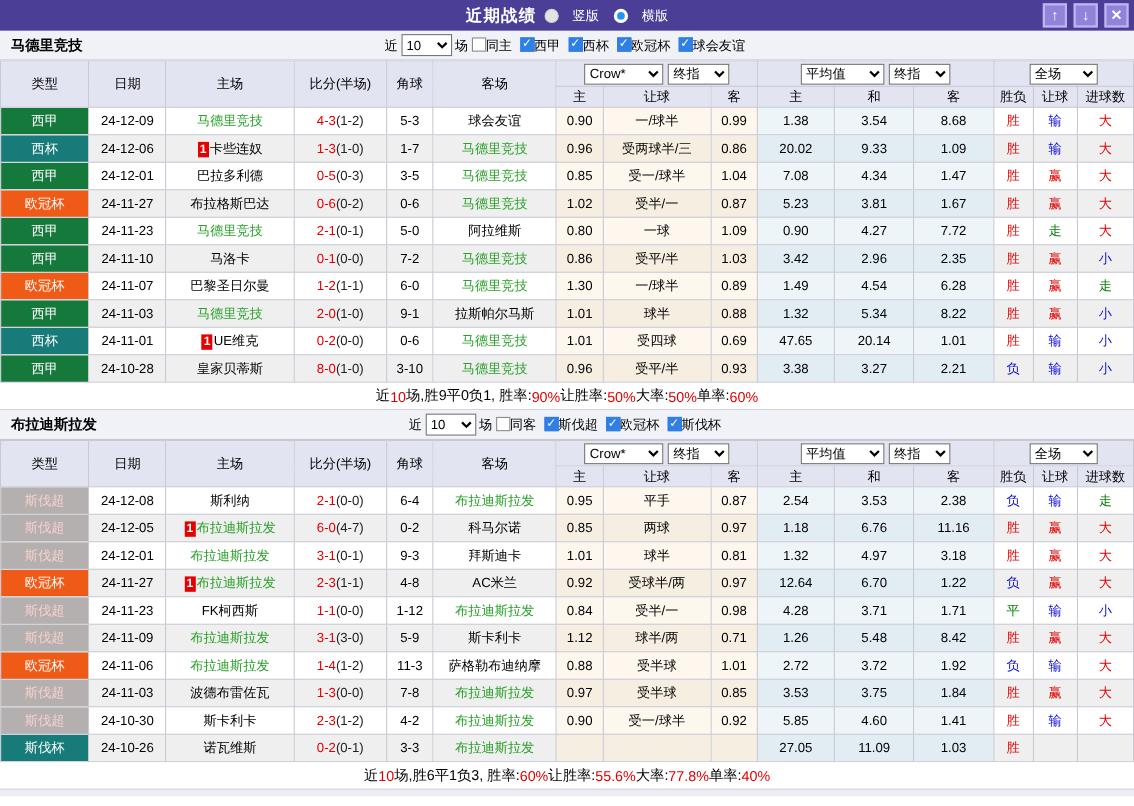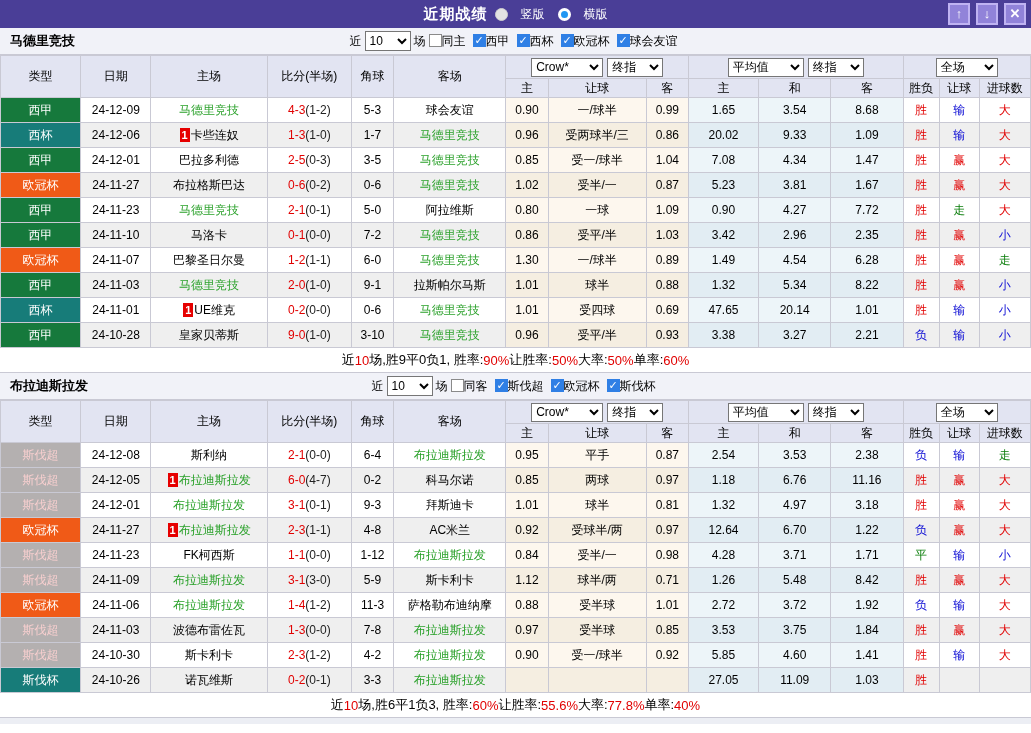--- a/index.html
+++ b/index.html
@@ -170,21 +170,21 @@
           <tr>
             <td style="background: rgb(22, 121, 60); color: rgb(255, 255, 255);">西甲</td>
             <td class="stripe">24-12-09</td>
             <td class="stripe"><span class="team-hl">马德里竞技</span></td>
             <td class="stripe"><span class="ft">4-3</span><span class="ht">(1-2)</span></td>
             <td class="stripe">5-3</td>
             <td class="stripe"><span>球会友谊</span></td>
             <td class="cream">0.90</td>
             <td class="cream">一/球半</td>
             <td class="cream">0.99</td>
-            <td class="blue">1.65</td>
+            <td class="blue">1.38</td>
             <td class="blue">3.54</td>
             <td class="blue">8.68</td>
             <td class="stripe" style="color: rgb(225, 0, 0);">胜</td>
             <td class="stripe" style="color: rgb(11, 11, 212);">输</td>
             <td class="stripe" style="color: rgb(225, 0, 0);">大</td>
           </tr>
           <tr>
             <td style="background: rgb(23, 124, 121); color: rgb(255, 255, 255);">西杯</td>
             <td class="stripe">24-12-06</td>
             <td class="stripe"><span class="card-badge">1</span><span>卡些连奴</span></td>
@@ -198,21 +198,21 @@
             <td class="blue">9.33</td>
             <td class="blue">1.09</td>
             <td class="stripe" style="color: rgb(225, 0, 0);">胜</td>
             <td class="stripe" style="color: rgb(11, 11, 212);">输</td>
             <td class="stripe" style="color: rgb(225, 0, 0);">大</td>
           </tr>
           <tr>
             <td style="background: rgb(22, 121, 60); color: rgb(255, 255, 255);">西甲</td>
             <td class="stripe">24-12-01</td>
             <td class="stripe"><span>巴拉多利德</span></td>
-            <td class="stripe"><span class="ft">2-5</span><span class="ht">(0-3)</span></td>
+            <td class="stripe"><span class="ft">0-5</span><span class="ht">(0-3)</span></td>
             <td class="stripe">3-5</td>
             <td class="stripe"><span class="team-hl">马德里竞技</span></td>
             <td class="cream">0.85</td>
             <td class="cream">受一/球半</td>
             <td class="cream">1.04</td>
             <td class="blue">7.08</td>
             <td class="blue">4.34</td>
             <td class="blue">1.47</td>
             <td class="stripe" style="color: rgb(225, 0, 0);">胜</td>
             <td class="stripe" style="color: rgb(225, 0, 0);">赢</td>
@@ -317,21 +317,21 @@
             <td class="blue">20.14</td>
             <td class="blue">1.01</td>
             <td class="stripe" style="color: rgb(225, 0, 0);">胜</td>
             <td class="stripe" style="color: rgb(11, 11, 212);">输</td>
             <td class="stripe" style="color: rgb(11, 11, 212);">小</td>
           </tr>
           <tr>
             <td style="background: rgb(22, 121, 60); color: rgb(255, 255, 255);">西甲</td>
             <td class="stripe">24-10-28</td>
             <td class="stripe"><span>皇家贝蒂斯</span></td>
-            <td class="stripe"><span class="ft">9-0</span><span class="ht">(1-0)</span></td>
+            <td class="stripe"><span class="ft">8-0</span><span class="ht">(1-0)</span></td>
             <td class="stripe">3-10</td>
             <td class="stripe"><span class="team-hl">马德里竞技</span></td>
             <td class="cream">0.96</td>
             <td class="cream">受平/半</td>
             <td class="cream">0.93</td>
             <td class="blue">3.38</td>
             <td class="blue">3.27</td>
             <td class="blue">2.21</td>
             <td class="stripe" style="color: rgb(11, 11, 212);">负</td>
             <td class="stripe" style="color: rgb(11, 11, 212);">输</td>

